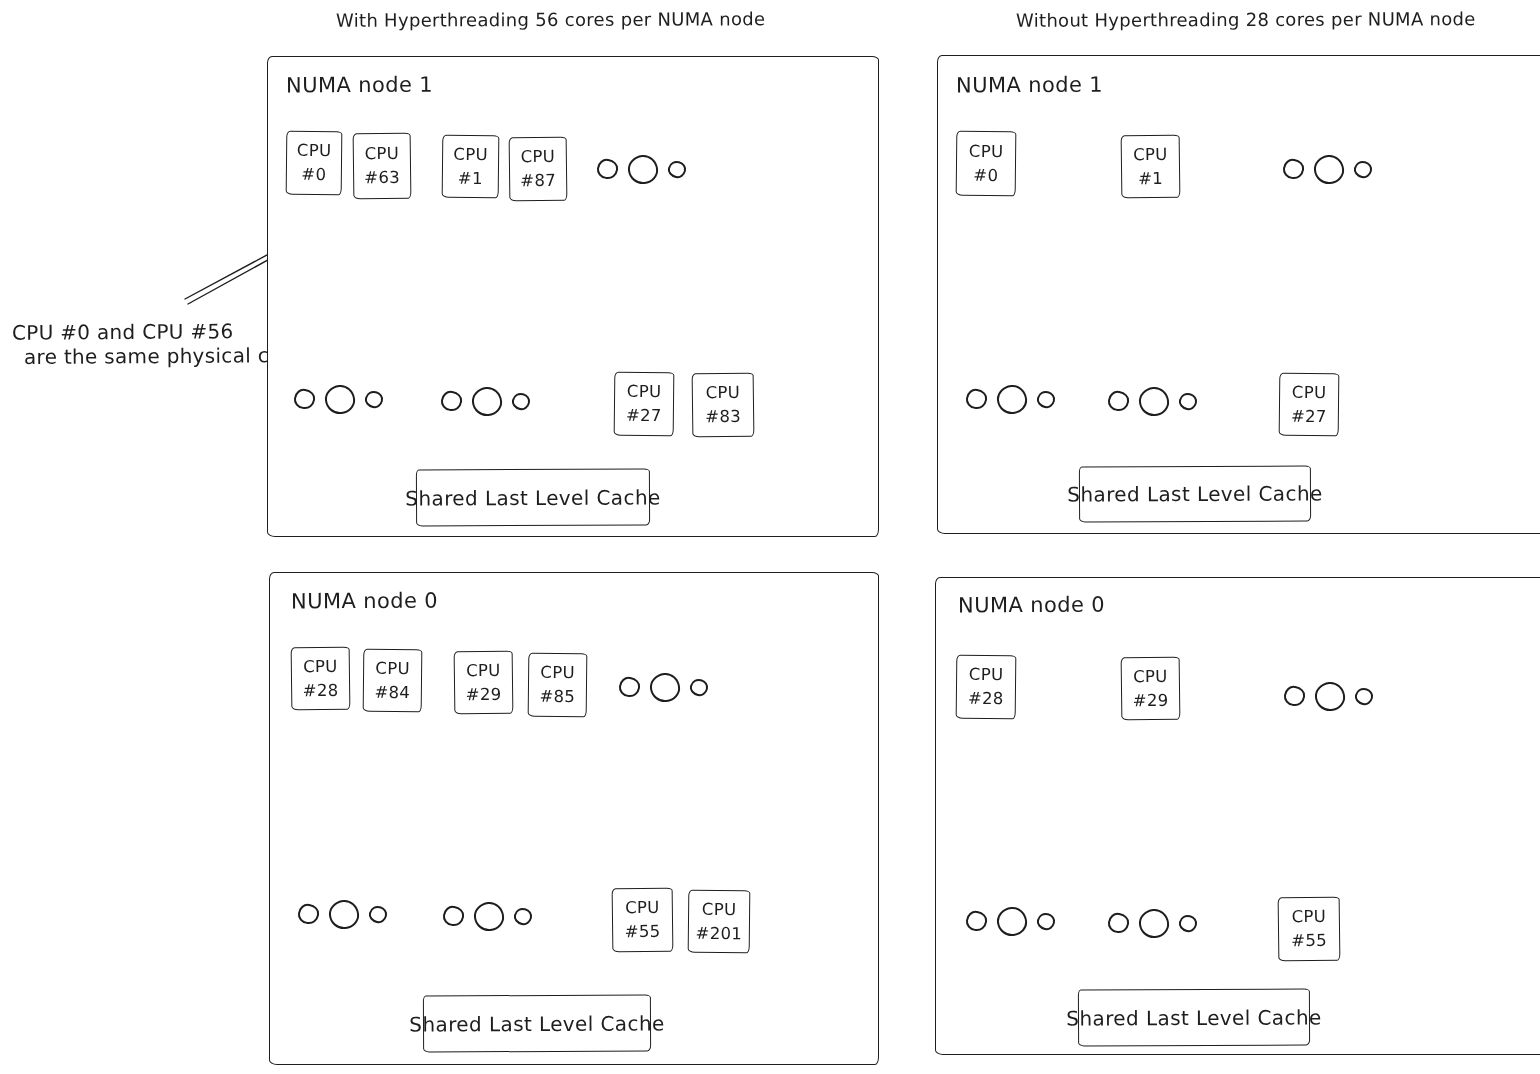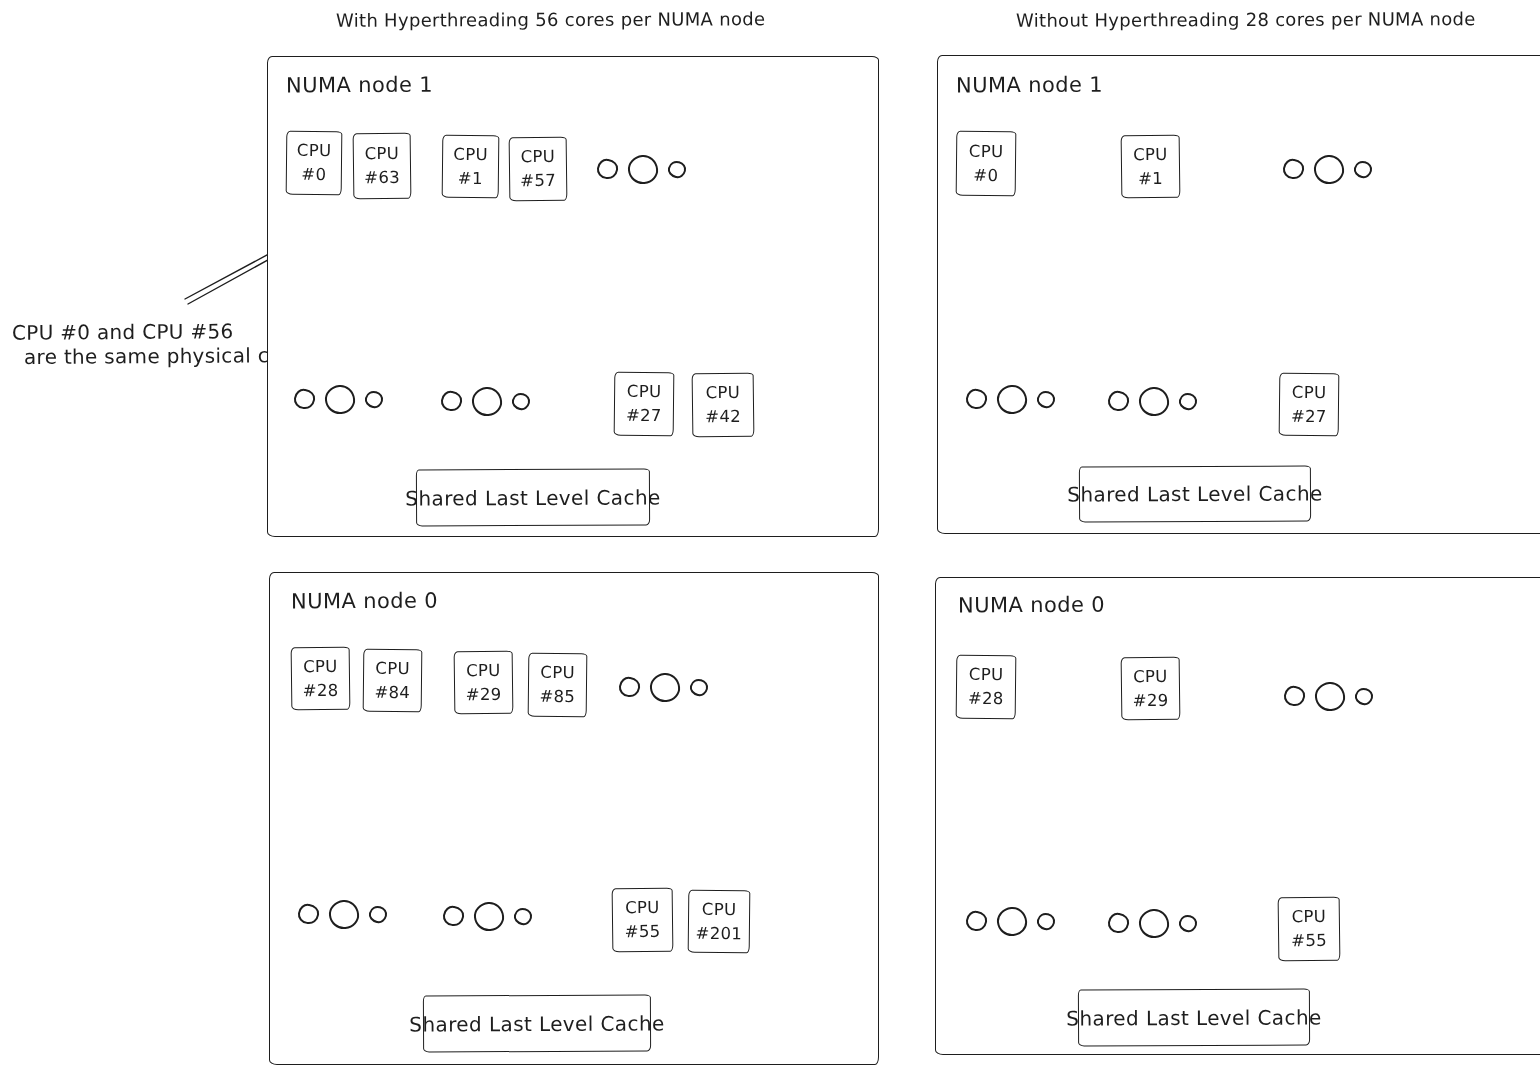--- a/index.html
+++ b/index.html
@@ -68,21 +68,21 @@
     <div class="cpu r2" style="left:85px;top:76px;width:56px;height:64px;">
       <span>CPU</span>
         <span>#63</span>
     </div>
     <div class="cpu r1" style="left:174px;top:78px;width:55px;height:61px;">
       <span>CPU</span>
         <span>#1</span>
     </div>
     <div class="cpu r2" style="left:241px;top:80px;width:56px;height:62px;">
       <span>CPU</span>
-        <span>#57</span>
+        <span>#87</span>
     </div>
 
     <div class="dots" style="left:329px;top:97px;">
       <span class="dot s1"></span>
         <span class="dot b"></span>
         <span class="dot s2"></span>
     </div>
 
     <div class="dots" style="left:26px;top:327px;">
       <span class="dot s1"></span>
@@ -94,21 +94,21 @@
         <span class="dot b"></span>
         <span class="dot s2"></span>
     </div>
 
     <div class="cpu r1" style="left:346px;top:315px;width:58px;height:62px;">
       <span>CPU</span>
         <span>#27</span>
     </div>
     <div class="cpu r2" style="left:424px;top:316px;width:60px;height:62px;">
       <span>CPU</span>
-        <span>#42</span>
+        <span>#83</span>
     </div>
 
     <div class="cache" style="left:148px;top:412px;width:232px;height:55px;">Shared Last Level Cache</div>
   </div>
 
   <div class="panel" style="left:937px;top:55px;width:591px;height:477px;">
     <div class="panel-label" style="left:18px;top:17px;">NUMA node 1</div>
 
     <div class="cpu r1" style="left:18px;top:75px;width:58px;height:63px;">
       <span>CPU</span>

